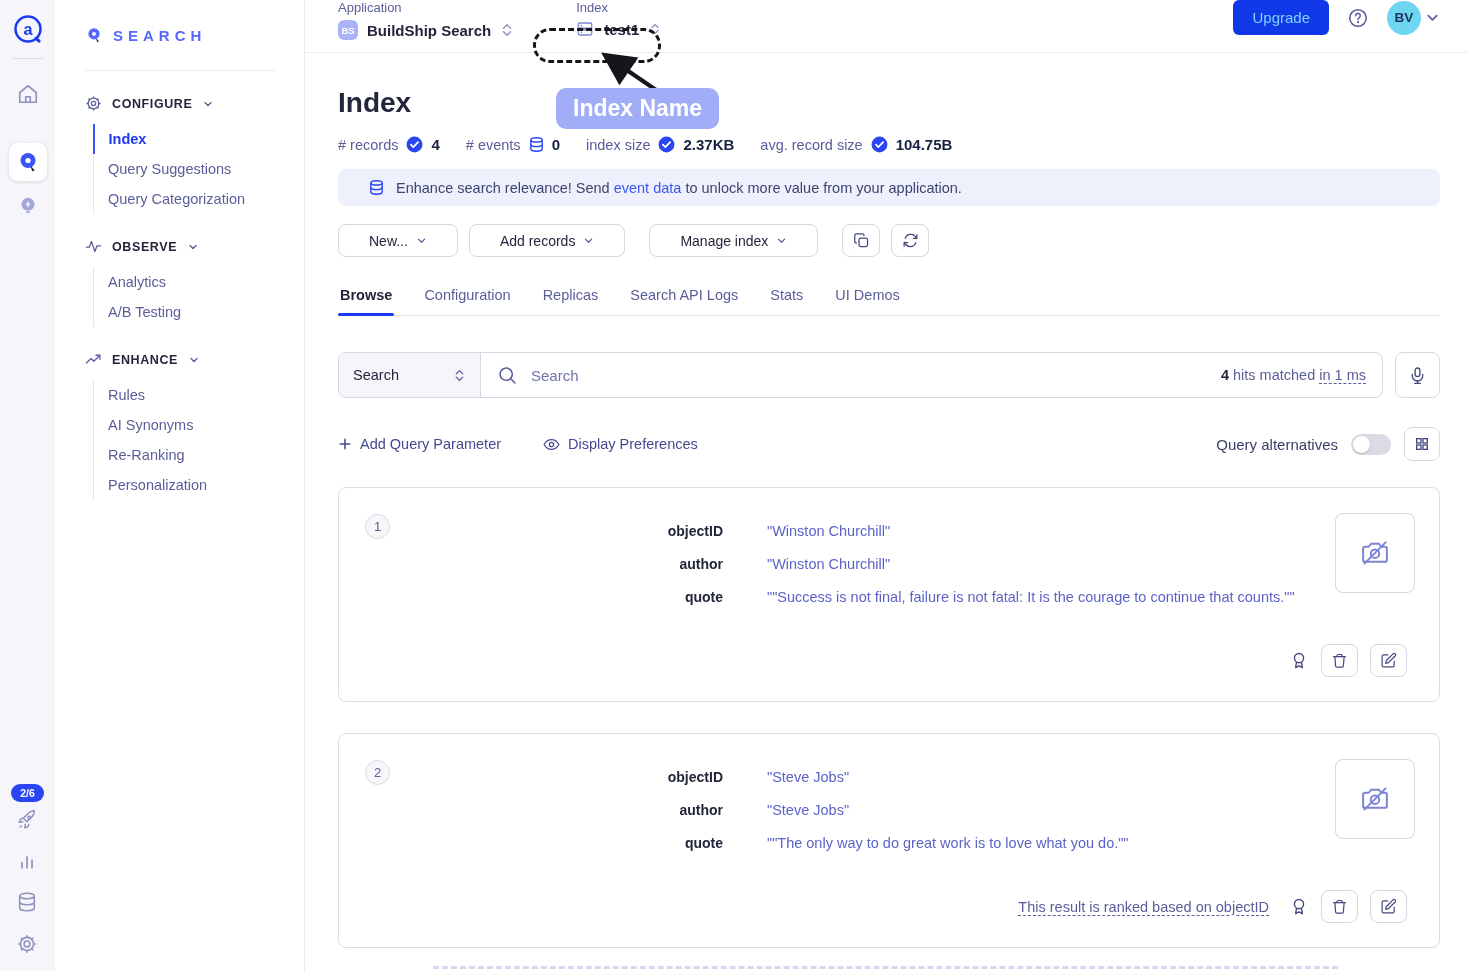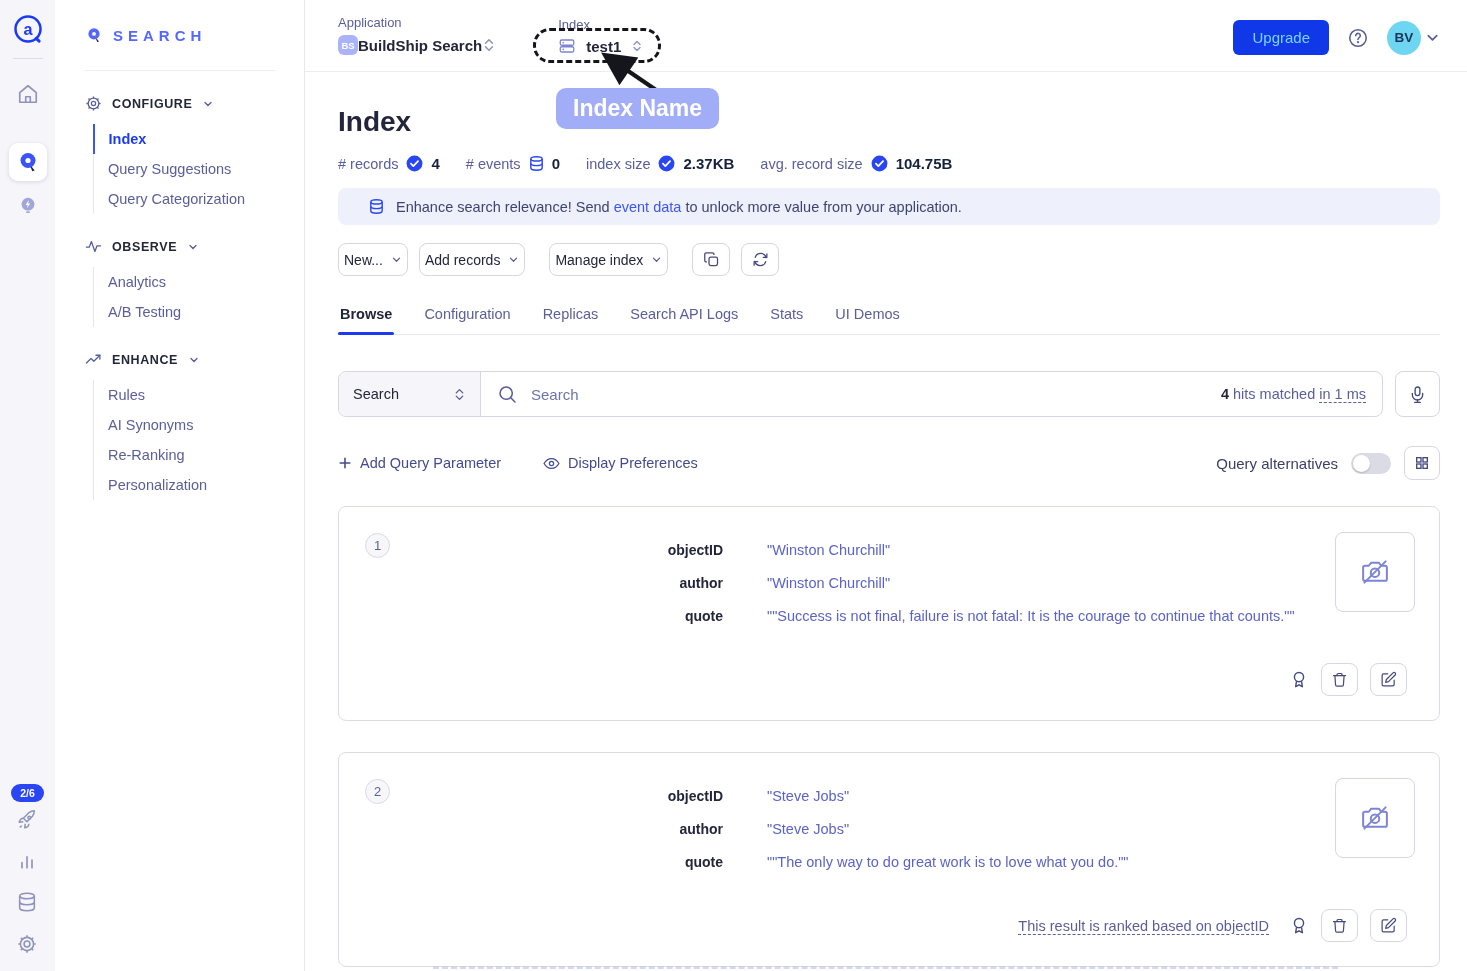--- a/index.html
+++ b/index.html
@@ -22,24 +22,24 @@
   .sidebar-title { color:#5468ff; font-weight:bold; font-size:15px; letter-spacing:5px; }
   .sidebar-hr { width:190px; height:1px; background:#ececf3; }
   .side-section { margin-top:24px; }
   .side-section-head { display:flex; align-items:center; gap:10px; font-size:12.5px; font-weight:bold; letter-spacing:.6px; color:#23263b; cursor:pointer; }
   .side-items { list-style:none; border-left:1px solid #e6e6f0; margin:12px 0 0 8px; padding-left:0; }
   .side-items li { font-size:14.5px; color:#5a5e9a; padding:7px 0 7px 14px; cursor:pointer; }
   .side-items li.active { color:#1b3af2; font-weight:bold; border-left:2px solid #3b54f5; margin-left:-1.5px; }
 
   
   .main { flex:1; position:relative; background:#fff; }
-  .topbar { height:72px; border-bottom:1px solid #ececf3; display:flex; align-items:flex-end; padding:0 27px 16px 33px; }
+  .topbar { height:53px; border-bottom:1px solid #ececf3; display:flex; align-items:flex-start; padding:0 27px 16px 33px; }
   .selector-group { display:flex; flex-direction:column; justify-content:center; }
   .selector-label { font-size:13px; color:#5a5e9a; margin-bottom:5px; }
-  .selector-row { display:flex; align-items:center; cursor:pointer; }
+  .selector-row { display:flex; align-items:center; gap:9px; cursor:pointer; }
   .app-badge { width:20px; height:20px; border-radius:6px; background:#aab3f7; color:#fff; font-size:9.5px; font-weight:bold; display:flex; align-items:center; justify-content:center; }
   .selector-name { font-size:15px; font-weight:bold; color:#23263b; }
   .index-group { margin-left:62px; }
   .index-row { gap:10px; padding-right:26px; }
   .dashed-callout { position:absolute; left:228px; top:28px; width:128px; height:35px; border:3px dashed #15161c; border-radius:17px; pointer-events:none; }
   .topbar-right { margin-left:auto; display:flex; align-items:center; gap:18px; }
   .upgrade-btn { background:#1037e8; color:#7dd3fc; border:none; border-radius:6px; font-size:15px; font-family:inherit; padding:9px 19px; cursor:pointer; }
   .avatar-wrap { display:flex; align-items:center; gap:4px; cursor:pointer; }
   .avatar { width:34px; height:34px; border-radius:50%; background:#6fd6f2; color:#17355c; font-size:13.5px; font-weight:bold; display:flex; align-items:center; justify-content:center; }
 
@@ -51,21 +51,21 @@
   .content { padding:0 27px 0 33px; }
   .page-title { font-size:28px; font-weight:bold; margin-top:34px; }
   .stats-row { display:flex; align-items:center; gap:26px; margin-top:16px; font-size:14.5px; }
   .stat { display:flex; align-items:center; gap:7px; }
   .stat-label { color:#5a5e9a; }
   .stat-value { font-weight:bold; color:#16213f; font-size:15px; }
   .banner { margin-top:15px; background:#eef1fc; border-radius:8px; height:37px; display:flex; align-items:center; gap:11px; padding:0 30px; font-size:14.5px; color:#3d4470; }
   .banner a { color:#3c56f0; text-decoration:none; cursor:pointer; }
 
   .toolbar { display:flex; align-items:center; gap:11px; margin-top:18px; }
-  .tb-btn { height:33px; border:1px solid #d6d6e4; background:#fff; border-radius:8px; display:flex; align-items:center; gap:8px; padding:0 5px; font-size:14px; font-family:inherit; color:#23263b; cursor:pointer; }
+  .tb-btn { height:33px; border:1px solid #d6d6e4; background:#fff; border-radius:8px; display:flex; align-items:center; gap:8px; padding:0 30px; font-size:14px; font-family:inherit; color:#23263b; cursor:pointer; }
   .tb-icon-btn { width:38px; justify-content:center; padding:0; }
   .tb-gap { width:2px; }
 
   .tabs { display:flex; gap:28px; margin-top:24px; border-bottom:1px solid #e8e8f0; font-size:14.5px; }
   .tab { color:#5a5e9a; padding:6px 2px 12px; cursor:pointer; position:relative; }
   .tab.active { color:#23263b; font-weight:bold; }
   .tab.active::after { content:""; position:absolute; left:0; right:0; bottom:-1px; height:3px; background:#1b3af2; border-radius:2px; }
 
   .search-row { display:flex; gap:12px; margin-top:36px; }
   .search-box { flex:1; height:46px; border:1px solid #d6d6e4; border-radius:8px; display:flex; align-items:center; overflow:hidden; background:#fff; }

